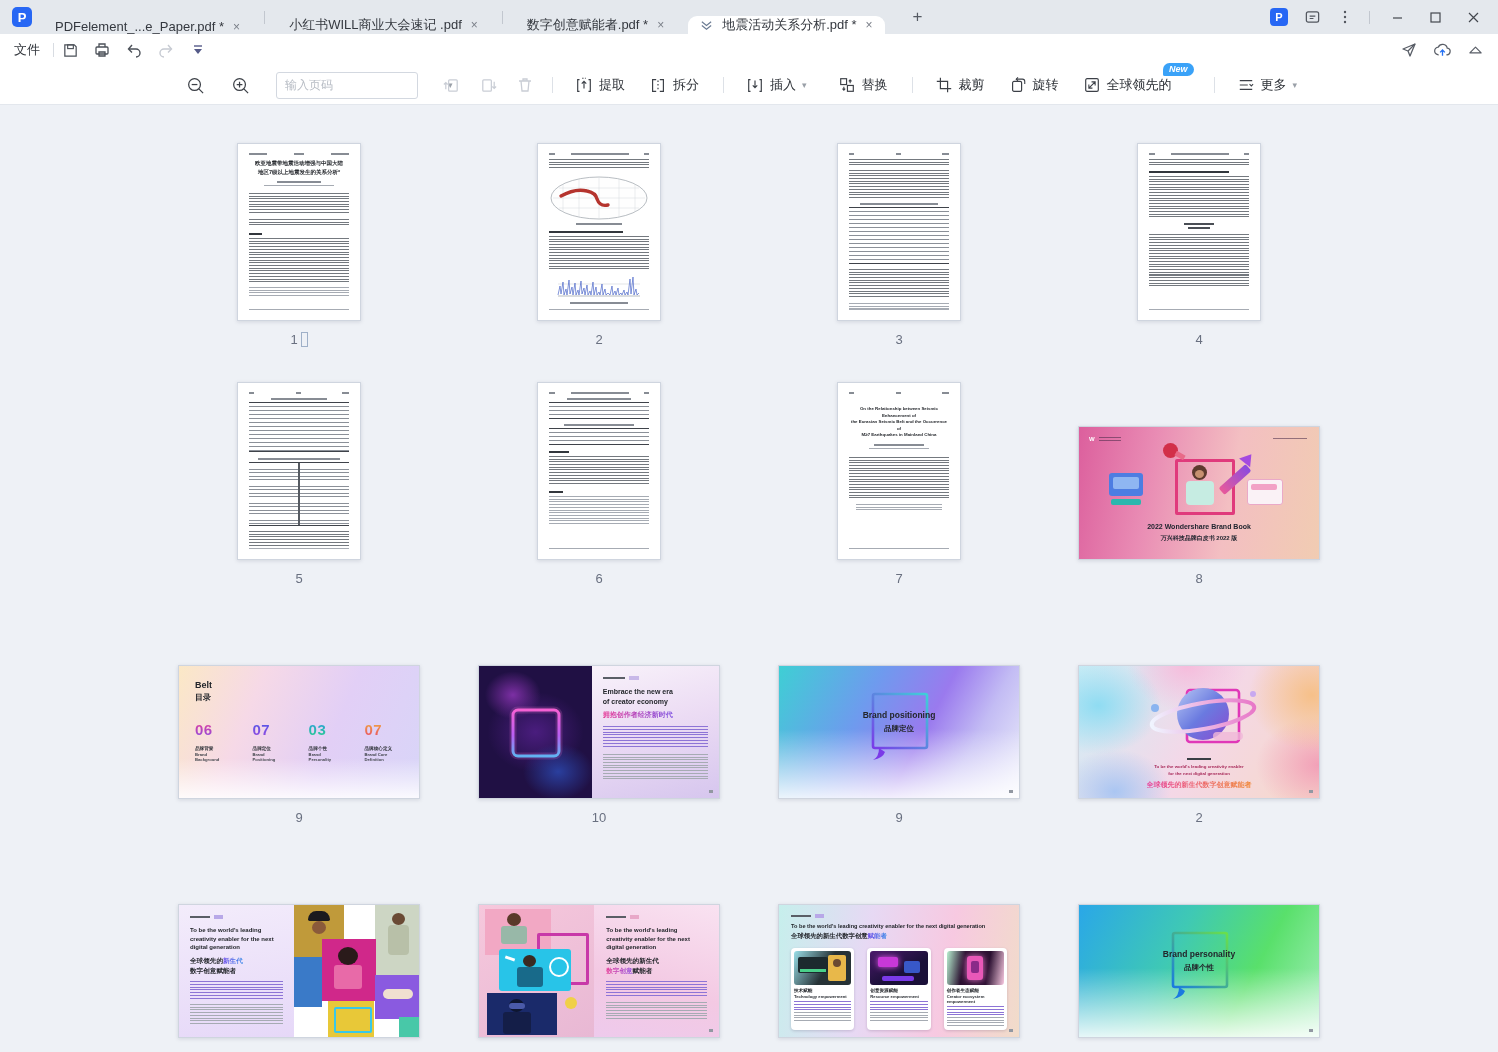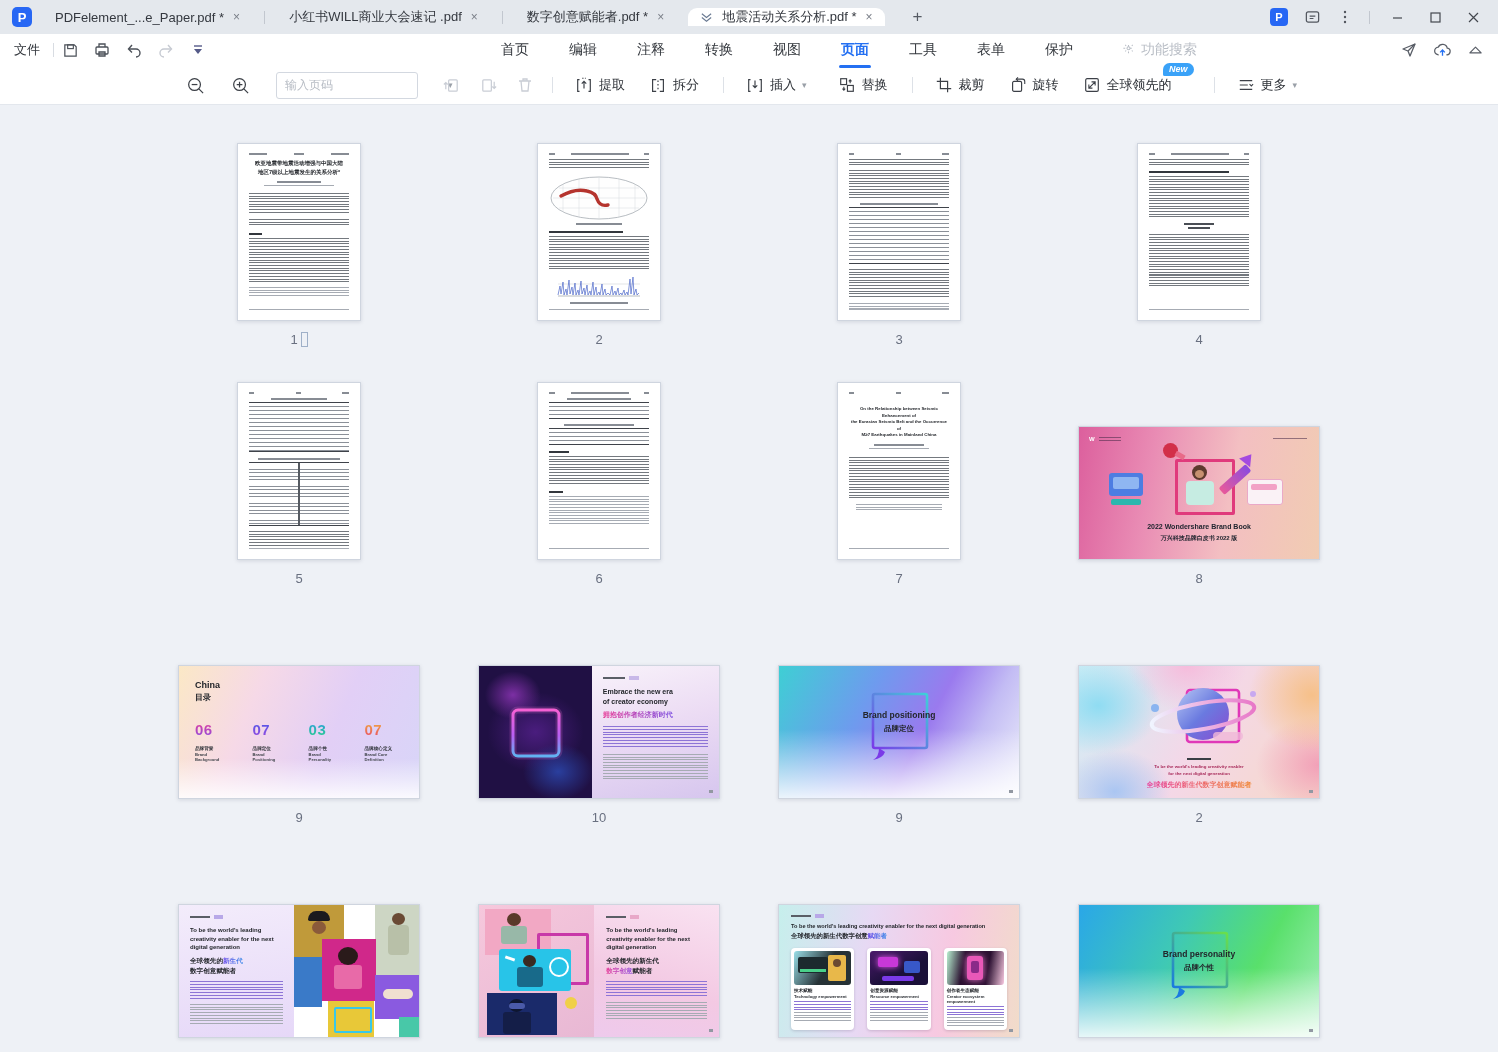--- a/index.html
+++ b/index.html
@@ -3,21 +3,21 @@
 <meta charset="utf-8">
 <style>
   html,body{margin:0;padding:0;}
   body{width:1498px;height:1052px;overflow:hidden;position:relative;
        font-family:"Liberation Sans","DejaVu Sans",sans-serif;background:#eef1f6;
        -webkit-font-smoothing:antialiased;}
   
   .titlebar{height:34px;background:#e4e8ed;display:flex;align-items:stretch;}
   .applogo{width:20px;height:20px;border-radius:5px;background:#2767f4;color:#fff;font-weight:bold;
            font-size:13px;display:flex;align-items:center;justify-content:center;margin:7px 11px 0 12px;}
-  .tabs{display:flex;align-items:center;gap:12px;}
+  .tabs{display:flex;align-items:flex-end;gap:12px;}
   .tab{display:flex;align-items:center;gap:9px;padding:0 12px;font-size:13px;color:#34383f;white-space:nowrap;}
   .tab .x{color:#7a7f88;font-size:12px;cursor:default;}
   .tab.active{background:#fff;border-radius:9px 9px 0 0;}
   .tsep{width:1px;height:13px;background:#c2c7cf;align-self:center;}
   .newtab{font-size:17px;color:#555a63;align-self:center;margin-left:16px;}
   .tbright{margin-left:auto;display:flex;align-items:center;gap:16px;padding-right:14px;color:#51565e;}
   .minilogo{width:18px;height:18px;border-radius:4px;background:#2767f4;color:#fff;font-weight:bold;
             font-size:11px;display:flex;align-items:center;justify-content:center;}
   .winbtn{width:22px;display:flex;justify-content:center;color:#43474e;}
   
@@ -202,38 +202,20 @@
         <path d="M14 8H7a4 4 0 0 0 0 8" stroke="currentColor" stroke-width="1.4" fill="none"></path>
         <path d="M11 4l3.5 4L11 11.5" stroke="currentColor" stroke-width="1.4" fill="none"></path>
       </svg>
     </div>
   <div class="ibtn">
       <svg width="14" height="14" viewBox="0 0 14 14">
         <path d="M3 3h8" stroke="#555a88" stroke-width="1.4"></path>
         <path d="M3 6l4 5 4-5z" fill="#555a88"></path>
       </svg>
     </div>
-  <div class="menus">
-    <span class="mi">首页</span>
-    <span class="mi">编辑</span>
-    <span class="mi">注释</span>
-    <span class="mi">转换</span>
-    <span class="mi">视图</span>
-    <span class="mi act">页面</span>
-    <span class="mi">工具</span>
-    <span class="mi">表单</span>
-    <span class="mi">保护</span>
-    <span class="fsearch">
-      <svg width="15" height="15" viewBox="0 0 16 16">
-          <path d="M8 2v2M8 9v2M4.5 5.5h-2M11.5 5.5h-2M5.5 3l-1-1M11.5 8l1 1M5.5 8l-1 1M11.5 3l1-1" stroke="currentColor" stroke-width="1.1"></path>
-          <circle cx="8" cy="5.5" r="1.6" stroke="currentColor" stroke-width="1.1" fill="none"></circle>
-        </svg>
-      <span>功能搜索</span>
-    </span>
-  </div>
   <div class="mbright">
     <svg width="18" height="18" viewBox="0 0 18 18">
         <path d="M15 3L3 8l5 2 2 5z" stroke="currentColor" stroke-width="1.3" fill="none" stroke-linejoin="round"></path>
         <path d="M8 10l7-7" stroke="currentColor" stroke-width="1.3"></path>
       </svg>
     <svg width="19" height="18" viewBox="0 0 20 18">
         <path d="M6 14a4 4 0 0 1-.5-8A5 5 0 0 1 15 7a3.5 3.5 0 0 1-1 7" stroke="currentColor" stroke-width="1.3" fill="none"></path>
         <path d="M10 15V9M7.5 11.5L10 9l2.5 2.5" stroke="#2470f2" stroke-width="1.4" fill="none"></path>
       </svg>
     <svg width="17" height="14" viewBox="0 0 18 14">
@@ -514,21 +496,21 @@
       <div style="position:absolute;left:138px;top:48px;width:36px;height:9px;background:linear-gradient(90deg,#e85a9a,#8a4ae0);transform:rotate(-42deg);border-radius:2px"></div>
       <div style="position:absolute;left:162px;top:26px;width:0;height:0;border-left:7px solid transparent;border-right:7px solid transparent;border-bottom:11px solid #a44ae0;transform:rotate(38deg)"></div>
       <div style="position:absolute;left:0;right:0;top:96px;text-align:center;font-weight:bold;font-size:7px;color:#222630">2022 Wondershare Brand Book</div>
       <div style="position:absolute;left:0;right:0;top:107px;text-align:center;font-weight:bold;font-size:6px;color:#222630">万兴科技品牌白皮书 2022 版</div>
     </div>
     <div class="pnum">8</div>
   </div>
 
   <div class="cell">
     <div class="thumb land c9">
-      <div style="font-weight:bold;font-size:9px;color:#23262b">China</div>
+      <div style="font-weight:bold;font-size:9px;color:#23262b">Belt</div>
       <div style="font-weight:bold;font-size:8px;color:#23262b;margin-top:2px">目录</div>
       <div style="display:flex;gap:24px;margin-top:18px">
         <div>
           <div class="idxnum gt" style="background-image:linear-gradient(180deg,#e8409a,#8a4ae0)">06</div>
           <div style="font-size:4.6px;font-weight:bold;color:#2a2e34;margin-top:8px">品牌背景</div>
           <div style="font-size:4.2px;font-weight:bold;color:#3a3e45;margin-top:1px">Brand Background</div>
         </div>
         <div>
           <div class="idxnum gt" style="background-image:linear-gradient(180deg,#4a5ae8,#9a4ae0)">07</div>
           <div style="font-size:4.6px;font-weight:bold;color:#2a2e34;margin-top:8px">品牌定位</div>

